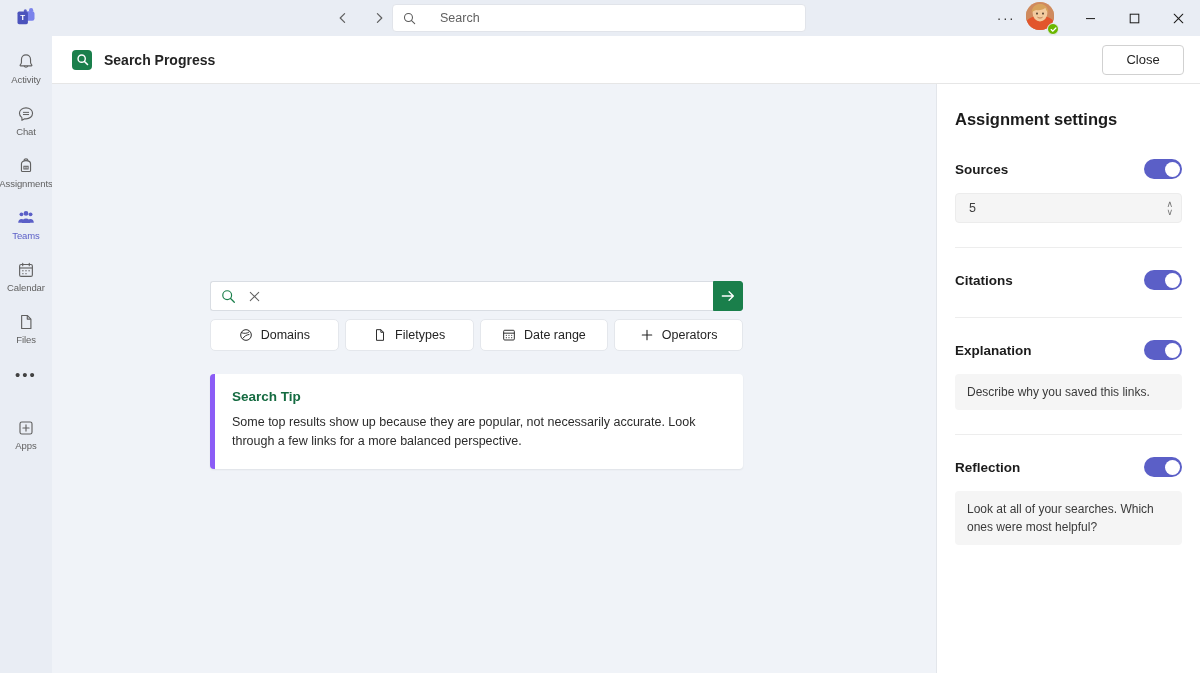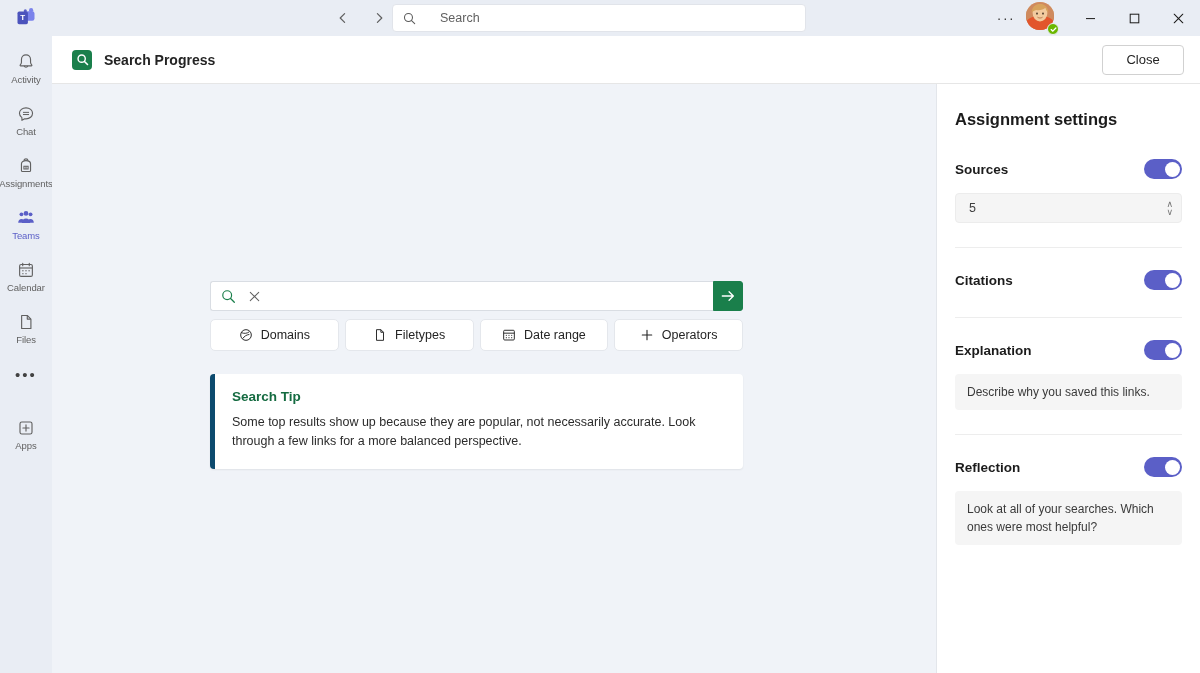--- a/index.html
+++ b/index.html
@@ -177,21 +177,21 @@
     display: flex; align-items: center; justify-content: center; gap: 8px;
     font-size: 12.5px; color: #242424;
     cursor: pointer;
   }
 
   
   .tip-card {
     margin-top: 23px;
     background: #ffffff;
     border-radius: 4px;
-    border-left: 5px solid #0c4a6e;
+    border-left: 5px solid #8b5cf6;
     box-shadow: 0 1px 2px rgba(0,0,0,0.07);
     padding: 15px 18px 18px 17px;
     min-height: 95px;
   }
   .tip-title { color: #156b41; font-size: 13.5px; font-weight: 700; margin-bottom: 9px; }
   .tip-body { color: #2b2b2b; font-size: 12.5px; line-height: 19px; }
 
   
   .panel {
     width: 263px; flex: 0 0 263px;

